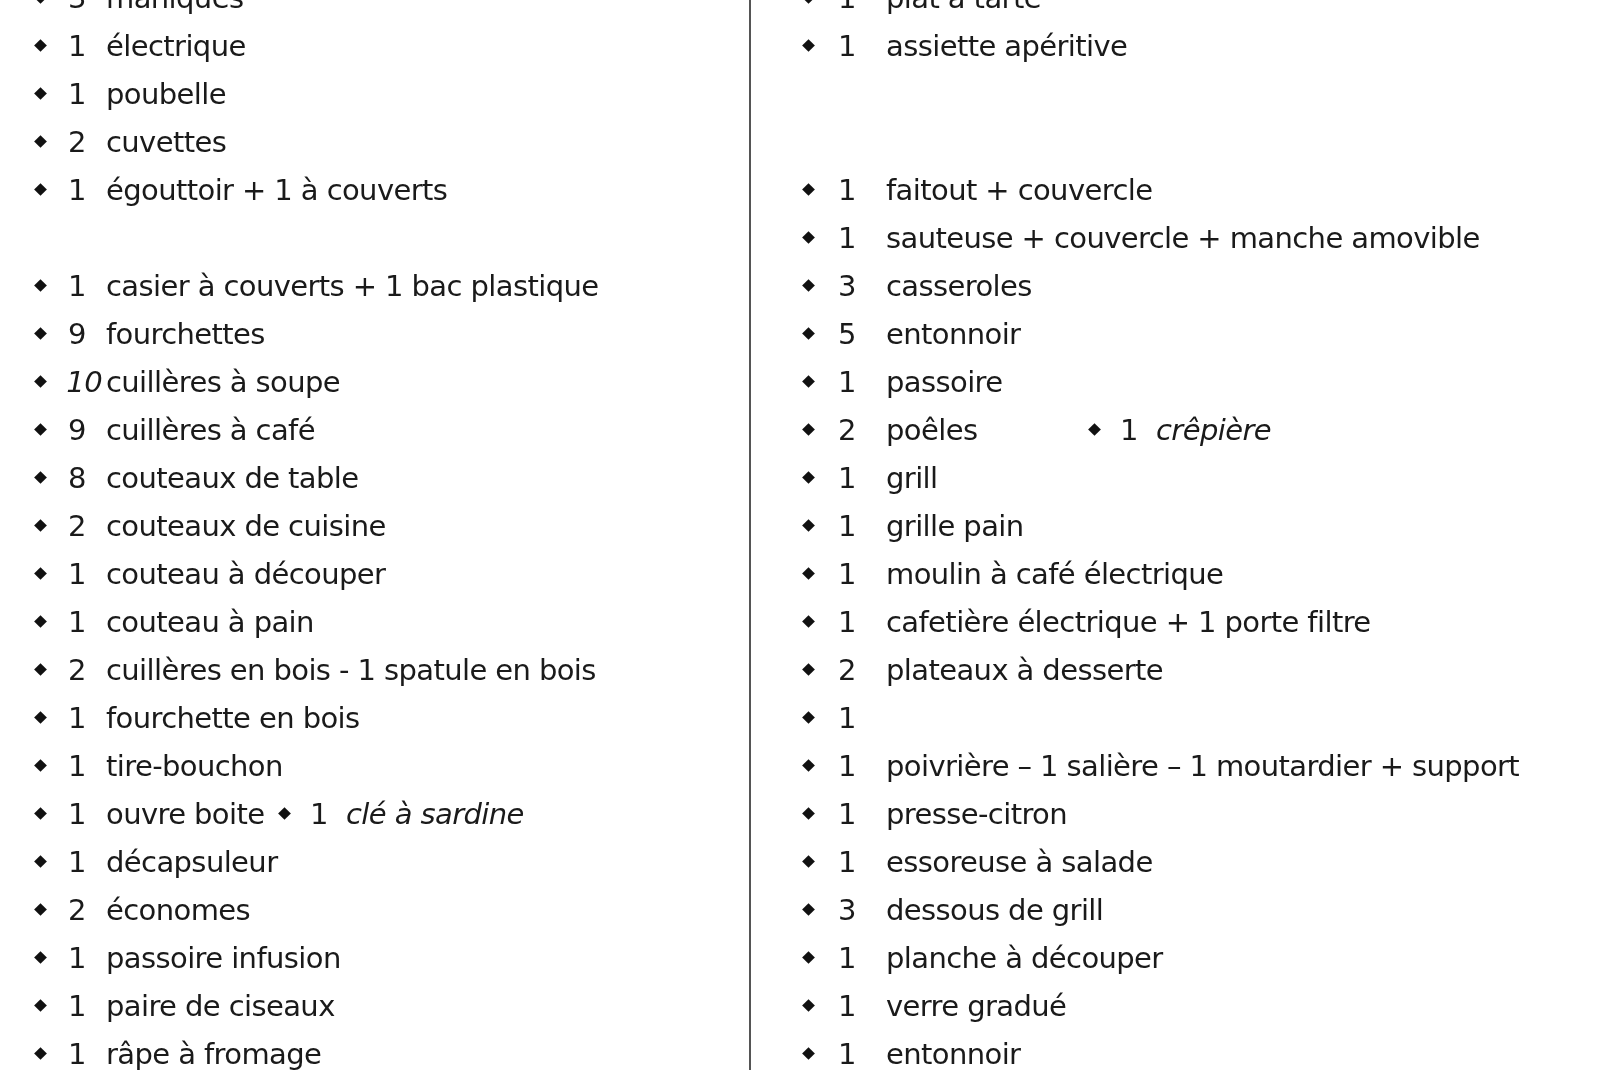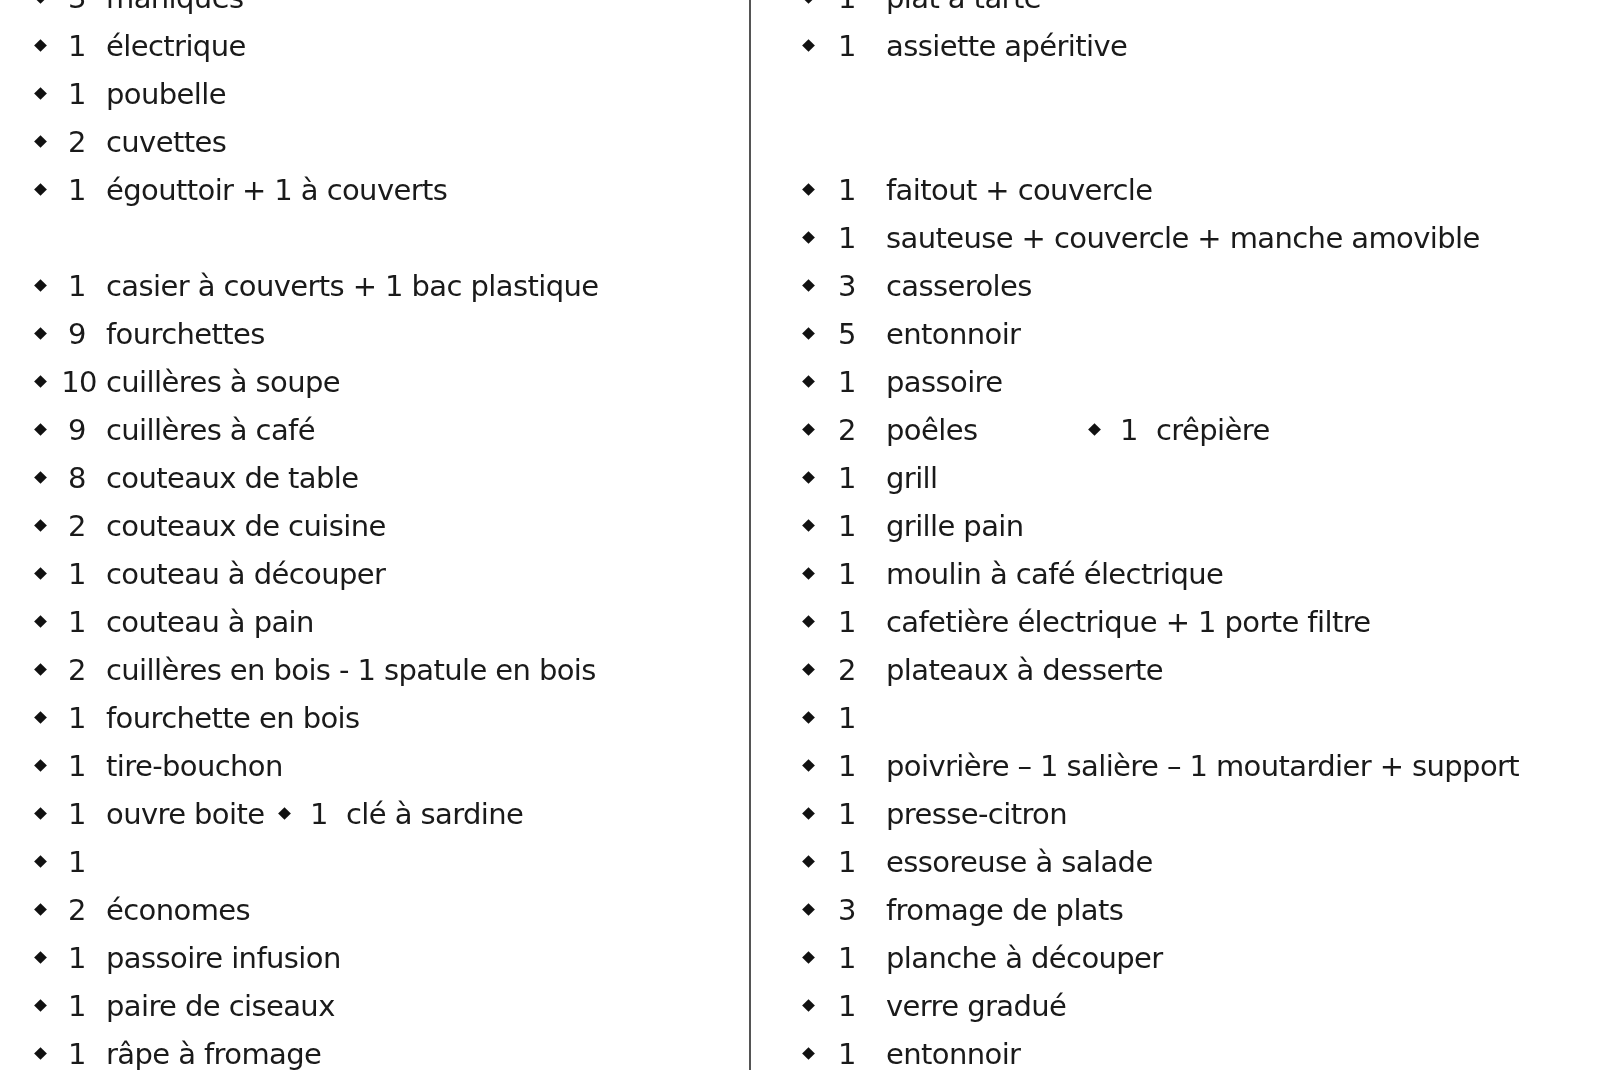--- a/index.html
+++ b/index.html
@@ -43,32 +43,32 @@
     top: 0;
     text-align: center;
   }
   .label {
     position: absolute;
     top: 0;
   }
   .left-col .row { left: 0; width: 740px; }
   .left-col .bullet { left: 36px; }
   .left-col .qty { left: 60px; width: 34px; }
-  .left-col .qty.wide { left: 56px; width: 46px; text-align: center; }
+  .left-col .qty.wide { left: 56px; width: 46px; text-align: right; font-style: italic; }
   .left-col .label { left: 106px; }
 
   .right-col .row { left: 760px; width: 846px; }
   .right-col .bullet { left: 44px; }
   .right-col .qty { left: 70px; width: 34px; }
   .right-col .label { left: 126px; }
 
   .sub { position: absolute; top: 0; height: 48px; }
   .sub .bullet { left: 0; }
   .sub .qty { left: 24px; width: 30px; }
-  .sub .label { left: 66px; }
+  .sub .label { left: 66px; font-style: italic; }
 </style>
 </head>
 <body>
 
 <div class="page">
   <div class="left-col" id="left-col">
   <div class="row" style="top: -26px;">
     <span class="bullet"></span>
     <span class="qty">3</span>
     <span class="label">maniques</span>
@@ -172,20 +172,21 @@
   <span class="sub" style="left: 280px;">
     <span class="bullet"></span>
     <span class="qty">1</span>
     <span class="label">clé à sardine</span>
   </span>
 </div>
 
   <div class="row" style="top: 838px;">
     <span class="bullet"></span>
     <span class="qty">1</span>
+    <span class="label">décapsuleur</span>
   </div>
 
   <div class="row" style="top: 886px;">
     <span class="bullet"></span>
     <span class="qty">2</span>
     <span class="label">économes</span>
   </div>
 
   <div class="row" style="top: 934px;">
     <span class="bullet"></span>
@@ -310,21 +311,21 @@
 
   <div class="row" style="top: 838px;">
     <span class="bullet"></span>
     <span class="qty">1</span>
     <span class="label">essoreuse à salade</span>
   </div>
 
   <div class="row" style="top: 886px;">
     <span class="bullet"></span>
     <span class="qty">3</span>
-    <span class="label">fromage de plats</span>
+    <span class="label">dessous de grill</span>
   </div>
 
   <div class="row" style="top: 934px;">
     <span class="bullet"></span>
     <span class="qty">1</span>
     <span class="label">planche à découper</span>
   </div>
 
   <div class="row" style="top: 982px;">
     <span class="bullet"></span>

